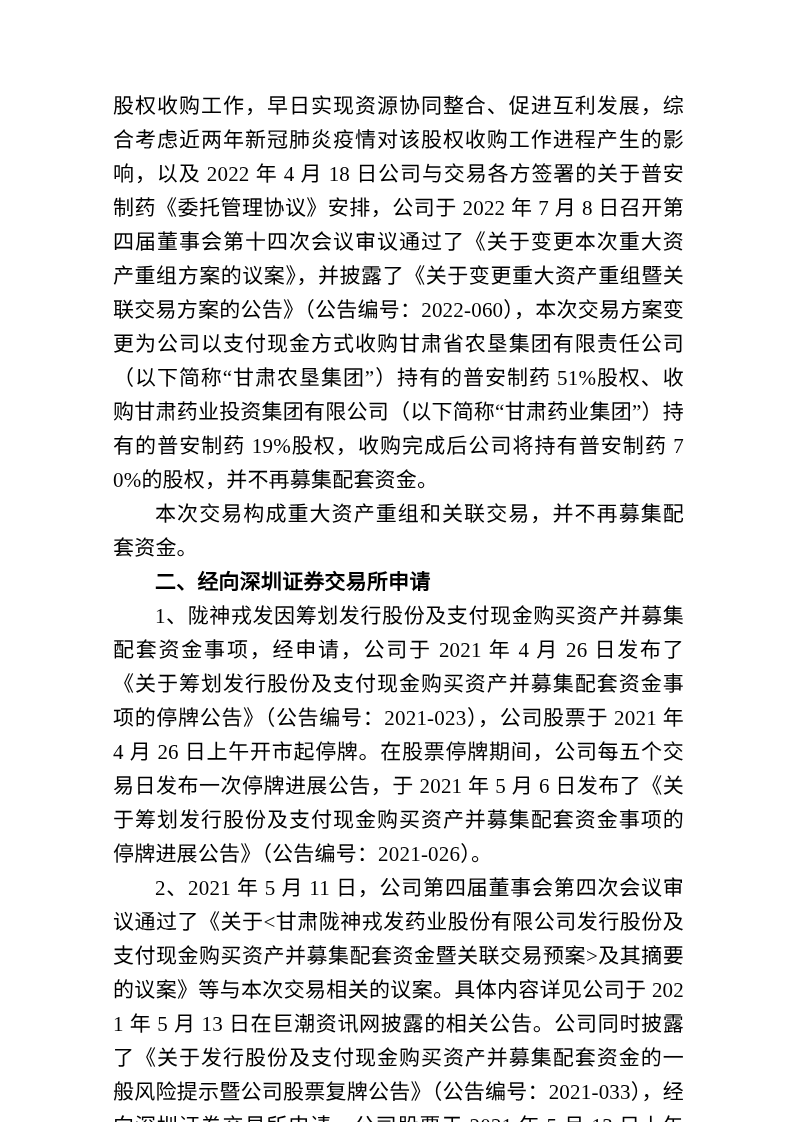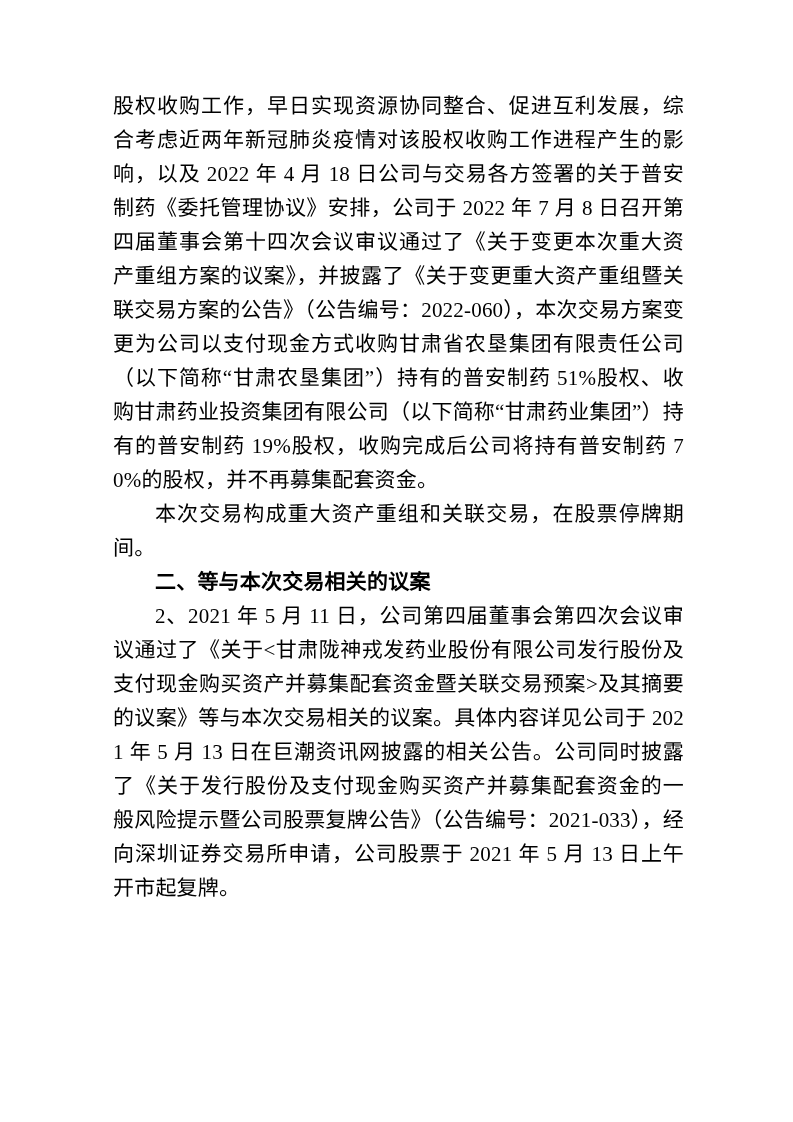--- a/index.html
+++ b/index.html
@@ -37,17 +37,18 @@
     font-weight: bold;
     text-indent: 2em;
   }
 </style>
 </head>
 <body>
 
 <div class="page">
   <div class="doc-body">
     <p class="para flush">股权收购工作，早日实现资源协同整合、促进互利发展，综合考虑近两年新冠肺炎疫情对该股权收购工作进程产生的影响，以及 2022 年 4 月 18 日公司与交易各方签署的关于普安制药《委托管理协议》安排，公司于 2022 年 7 月 8 日召开第四届董事会第十四次会议审议通过了《关于变更本次重大资产重组方案的议案》，并披露了《关于变更重大资产重组暨关联交易方案的公告》（公告编号：2022-060），本次交易方案变更为公司以支付现金方式收购甘肃省农垦集团有限责任公司（以下简称“甘肃农垦集团”）持有的普安制药 51%股权、收购甘肃药业投资集团有限公司（以下简称“甘肃药业集团”）持有的普安制药 19%股权，收购完成后公司将持有普安制药 70%的股权，并不再募集配套资金。</p>
-    <p class="para">本次交易构成重大资产重组和关联交易，在股票停牌期间。</p>
-    <p class="heading">二、等与本次交易相关的议案</p>
+    <p class="para">本次交易构成重大资产重组和关联交易，并不再募集配套资金。</p>
+    <p class="heading">二、经向深圳证券交易所申请</p>
+    <p class="para">1、陇神戎发因筹划发行股份及支付现金购买资产并募集配套资金事项，经申请，公司于 2021 年 4 月 26 日发布了《关于筹划发行股份及支付现金购买资产并募集配套资金事项的停牌公告》（公告编号：2021-023），公司股票于 2021 年 4 月 26 日上午开市起停牌。在股票停牌期间，公司每五个交易日发布一次停牌进展公告，于 2021 年 5 月 6 日发布了《关于筹划发行股份及支付现金购买资产并募集配套资金事项的停牌进展公告》（公告编号：2021-026）。</p>
     <p class="para">2、2021 年 5 月 11 日，公司第四届董事会第四次会议审议通过了《关于&lt;甘肃陇神戎发药业股份有限公司发行股份及支付现金购买资产并募集配套资金暨关联交易预案&gt;及其摘要的议案》等与本次交易相关的议案。具体内容详见公司于 2021 年 5 月 13 日在巨潮资讯网披露的相关公告。公司同时披露了《关于发行股份及支付现金购买资产并募集配套资金的一般风险提示暨公司股票复牌公告》（公告编号：2021-033），经向深圳证券交易所申请，公司股票于 2021 年 5 月 13 日上午开市起复牌。</p>
   </div>
 </div>
 
 </body></html>

